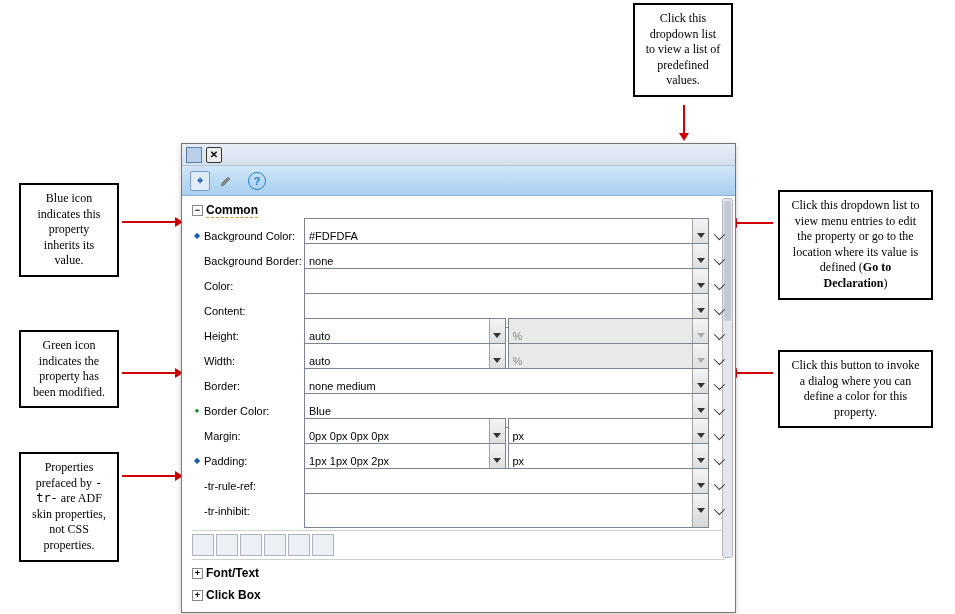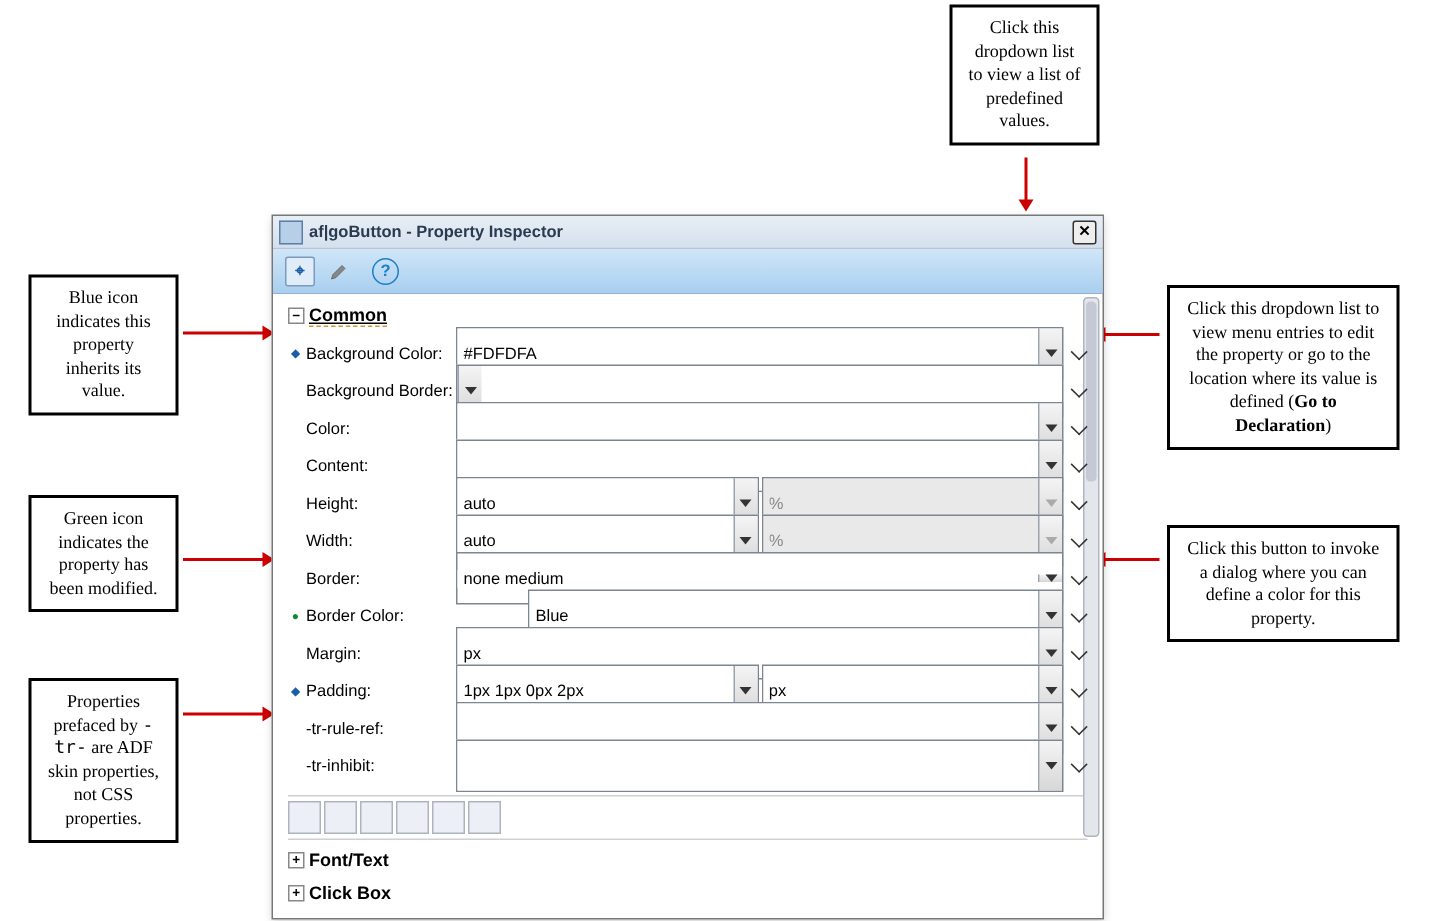--- a/index.html
+++ b/index.html
@@ -24,21 +24,21 @@
 .tbtn { width: 20px; height: 20px; border: 1px solid #7a9bbf; background: #e0ecf8; border-radius: 2px; display: flex; align-items: center; justify-content: center; cursor: pointer; }
 .searchbox { margin-left: auto; display: flex; align-items: center; background: #fff; border: 1px solid #a4b8cc; border-radius: 10px; height: 20px; width: 170px; padding: 0 6px; }
 .searchbox .mag { width: 12px; height: 12px; border: 1.5px solid #888; border-radius: 50%; position: relative; margin-right: 4px; }
 .searchbox .mag::after { content:""; position:absolute; width:5px; height:1.5px; background:#888; bottom:-2px; right:-3px; transform:rotate(45deg); }
 .searchbox input { border: none; outline: none; flex: 1; font-size: 11px; color: #888; }
 .helpbtn { width: 18px; height: 18px; border: 1.5px solid #1e7fc4; border-radius: 50%; color: #1e7fc4; font-weight: bold; display: flex; align-items: center; justify-content: center; margin-left: 6px; cursor: pointer; }
 
 .panel { padding: 4px 10px 0 10px; height: calc(100% - 52px); overflow: hidden; position: relative; }
 .section-head { display: flex; align-items: center; gap: 3px; font-weight: bold; font-size: 12px; margin: 3px 0 6px 0; }
 .expander { width: 11px; height: 11px; border: 1px solid #888; background: #fff; display: inline-flex; align-items: center; justify-content: center; font-size: 9px; line-height: 1; cursor: pointer; }
-.section-head .label { border-bottom: 1px dashed #cc9933; text-decoration: underline; }
+.section-head .label { border-bottom: 1px dashed #cc9933; }
 .scrollbar { position:absolute; right:2px; top:2px; width:11px; height:360px; background:#e3e6eb; border:1px solid #b0b6c0; border-radius:3px; }
 .scrollbar .thumb { position:absolute; top:2px; left:1px; width:7px; height:120px; background:#c4c9d5; border-radius:3px; }
 
 .proprow { display: flex; align-items: center; height: 23px; margin-bottom: 2px; }
 .proprow .icon { width: 10px; text-align: center; font-size: 8px; }
 .proprow .icon.blue { color: #1b5ea8; }
 .proprow .icon.green { color: #0e8a2f; }
 .proprow .plabel { width: 102px; padding-left: 2px; }
 .proprow .pfield { flex: 1; display: flex; gap: 2px; }
 .combo { display: flex; height: 35px; border: 1px solid #7c8590; background: #fff; }
@@ -75,21 +75,20 @@
 
 <div class="callout" style="left:778px; top:190px; width:155px;">Click this dropdown list to view menu entries to edit the property or go to the location where its value is defined (<b>Go to Declaration</b>)</div>
 <div class="arrow red-h left" style="left:735px; top:222px; width:38px;"></div>
 
 <div class="callout" style="left:778px; top:350px; width:155px;">Click this button to invoke a dialog where you can define a color for this property.</div>
 <div class="arrow red-h left" style="left:735px; top:372px; width:38px;"></div>
 
 <div class="window">
   <div class="titlebar">
     <div class="ticon"></div>
-    <div class="ttitle">af|goButton - Property Inspector</div>
     <div class="closebtn">✕</div>
   </div>
   <div class="toolbar">
     <div class="tbtn">
         <span style="color:#1b5ea8;font-weight:bold">⌖</span>
       </div>
     <div class="tbtn" style="border:none;background:transparent">
         <svg class="pencil" viewBox="0 0 12 12">
           <path d="M1 11 L2 8 L8 2 L10 4 L4 10 L1 11 Z" fill="#888" stroke="#555" stroke-width="0.5"></path>
         </svg>
@@ -115,20 +114,21 @@
               <div class="dd"></div>
             </div>
           </div>
           <div class="menu-dd"></div>
         </div>
         <div class="proprow">
           <div class="icon "></div>
           <div class="plabel">Background Border:</div>
           <div class="pfield">
             <div class="combo" style="flex: 1 1 0%;">
+              <input value="none" style="">
               <div class="dd"></div>
             </div>
           </div>
           <div class="menu-dd"></div>
         </div>
         <div class="proprow">
           <div class="icon "></div>
           <div class="plabel">Color:</div>
           <div class="pfield">
             <div class="combo" style="flex: 1 1 0%;">
@@ -176,42 +176,46 @@
               <input disabled="" value="%" style="background: rgb(233, 233, 233); color: rgb(136, 136, 136);">
               <div class="dd"></div>
             </div>
           </div>
           <div class="menu-dd"></div>
         </div>
         <div class="proprow">
           <div class="icon "></div>
           <div class="plabel">Border:</div>
           <div class="pfield">
-            <div class="combo" style="flex: 1 1 0%; align-items: center;">
+            <div class="combo" style="flex: 1 1 0%;">
               <input value="none medium" style="">
               <div class="dd"></div>
             </div>
           </div>
           <div class="menu-dd"></div>
         </div>
         <div class="proprow">
           <div class="icon green">●</div>
           <div class="plabel">Border Color:</div>
           <div class="pfield">
-            <div class="combo" style="flex: 1 1 0%; margin-left: 48px;">
+            <div class="combo" style="flex: 1 1 0%;">
               <input value="Blue" style="">
               <div class="dd"></div>
             </div>
           </div>
           <div class="menu-dd"></div>
         </div>
         <div class="proprow">
           <div class="icon "></div>
           <div class="plabel">Margin:</div>
           <div class="pfield">
+            <div class="combo" style="flex: 1 1 0%;">
+              <input value="0px 0px 0px 0px" style="">
+              <div class="dd"></div>
+            </div>
             <div class="combo" style="flex: 1 1 0%;">
               <input value="px" style="">
               <div class="dd"></div>
             </div>
           </div>
           <div class="menu-dd"></div>
         </div>
         <div class="proprow">
           <div class="icon blue">◆</div>
           <div class="plabel">Padding:</div>

